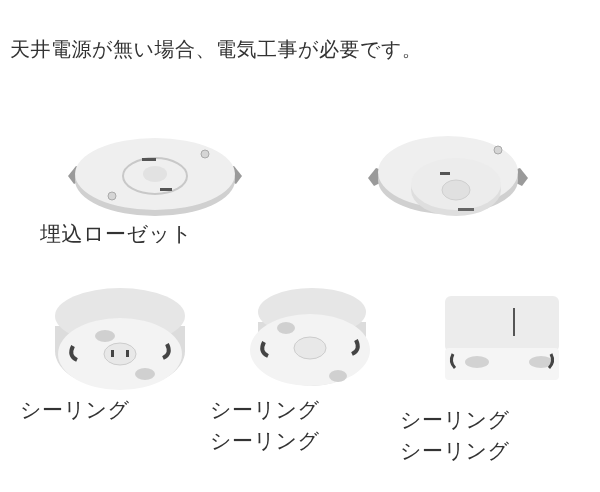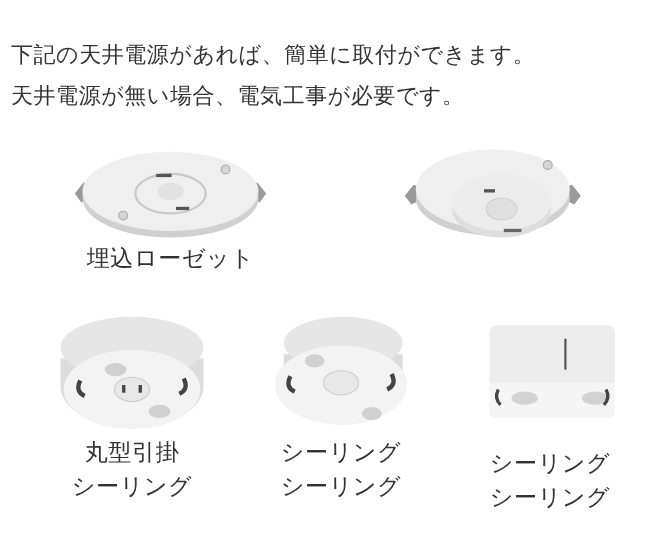--- a/index.html
+++ b/index.html
@@ -1,28 +1,27 @@
 <!DOCTYPE html>
 <html><head>
 <meta charset="utf-8">
 <style>
   html, body { margin:0; padding:0; background:#ffffff; }
   body { width:600px; height:492px; position:relative; overflow:hidden;
          font-family:"DejaVu Sans", sans-serif; color:#333333; }
   .intro { position:absolute; left:10px; top:30px; font-size:20px; line-height:38px; letter-spacing:0.5px; color:#333; }
   .intro p { margin:0; white-space:nowrap; }
-  .item { position:absolute; text-align:center; }
+  .item { position:absolute; text-align:left;font-family:Liberation Mono, monospace; }
   .label { font-size:21px; line-height:31px; color:#333; white-space:nowrap; letter-spacing:0.5px; }
   svg { display:block; margin:0 auto; }
 </style>
 </head>
 <body>
 
 <div class="intro">
-  <p>下記の天井電源があれば、簡単に取付ができます。</p>
   <p>天井電源が無い場合、電気工事が必要です。</p>
 </div>
 
 <div class="item" style="left:40px; top:128px; width:230px;">
   <svg width="190" height="92" viewBox="0 0 190 92">
     <path d="M8,48 l8,-10 l6,2 l0,12 l-8,4 z" fill="#9a9a9a"></path>
     <path d="M182,48 l-8,-10 l-6,2 l0,12 l8,4 z" fill="#9a9a9a"></path>
     <ellipse cx="95" cy="52" rx="80" ry="36" fill="#d0d0d0"></ellipse>
     <ellipse cx="95" cy="46" rx="80" ry="36" fill="#efefef"></ellipse>
     <ellipse cx="95" cy="48" rx="32" ry="18" fill="none" stroke="#c8c8c8" stroke-width="2"></ellipse>
@@ -59,21 +58,20 @@
     <ellipse cx="75" cy="68" rx="62" ry="36" fill="#f3f3f3"></ellipse>
     <ellipse cx="60" cy="50" rx="10" ry="6" fill="#d0d0d0"></ellipse>
     <ellipse cx="100" cy="88" rx="10" ry="6" fill="#d0d0d0"></ellipse>
     <path d="M28,60 q-5,10 4,14" stroke="#444" stroke-width="4" fill="none"></path>
     <path d="M122,58 q5,10 -4,14" stroke="#444" stroke-width="4" fill="none"></path>
     <ellipse cx="75" cy="68" rx="16" ry="11" fill="#e8e8e8" stroke="#ccc"></ellipse>
     <rect x="66" y="64" width="3" height="7" fill="#444"></rect>
     <rect x="81" y="64" width="3" height="7" fill="#444"></rect>
   </svg>
   <div class="label">
-    <div>丸型引掛</div>
     <div>シーリング</div>
   </div>
 </div>
 
 <div class="item" style="left:210px; top:286px; width:200px;">
   <svg width="140" height="110" viewBox="0 0 140 110">
     <path d="M18,36 L18,62 A54,38 0 0 0 126,62 L126,36 Z" fill="#dcdcdc"></path>
     <ellipse cx="72" cy="26" rx="54" ry="24" fill="#e6e6e6"></ellipse>
     <ellipse cx="70" cy="64" rx="60" ry="36" fill="#f3f3f3"></ellipse>
     <ellipse cx="46" cy="42" rx="9" ry="6" fill="#d0d0d0"></ellipse>

